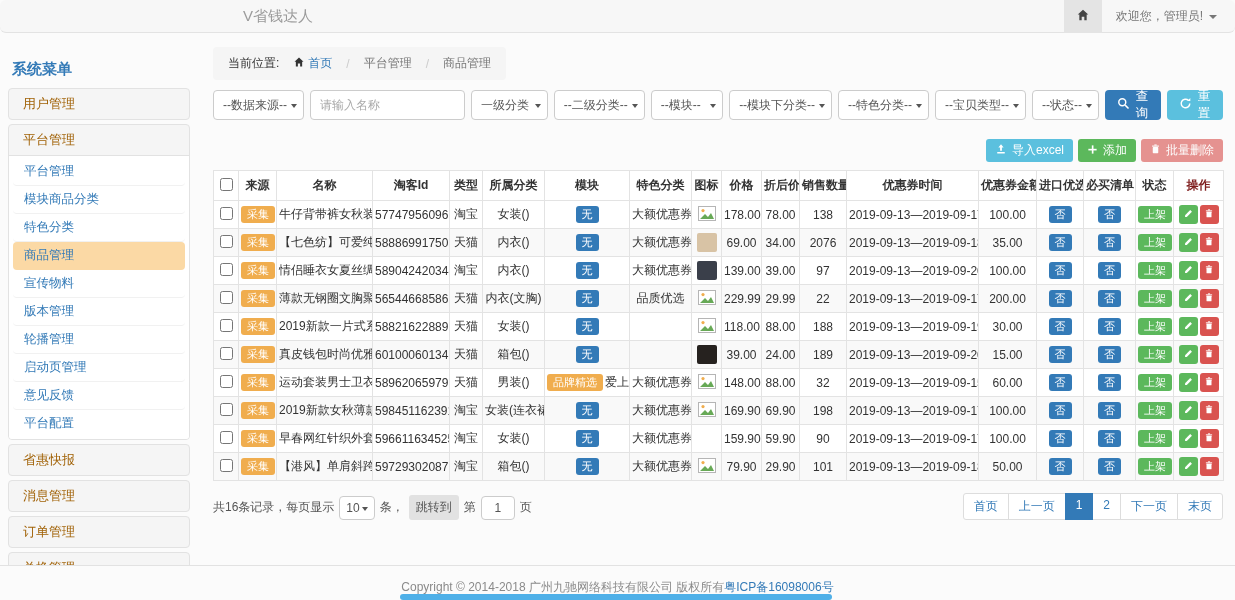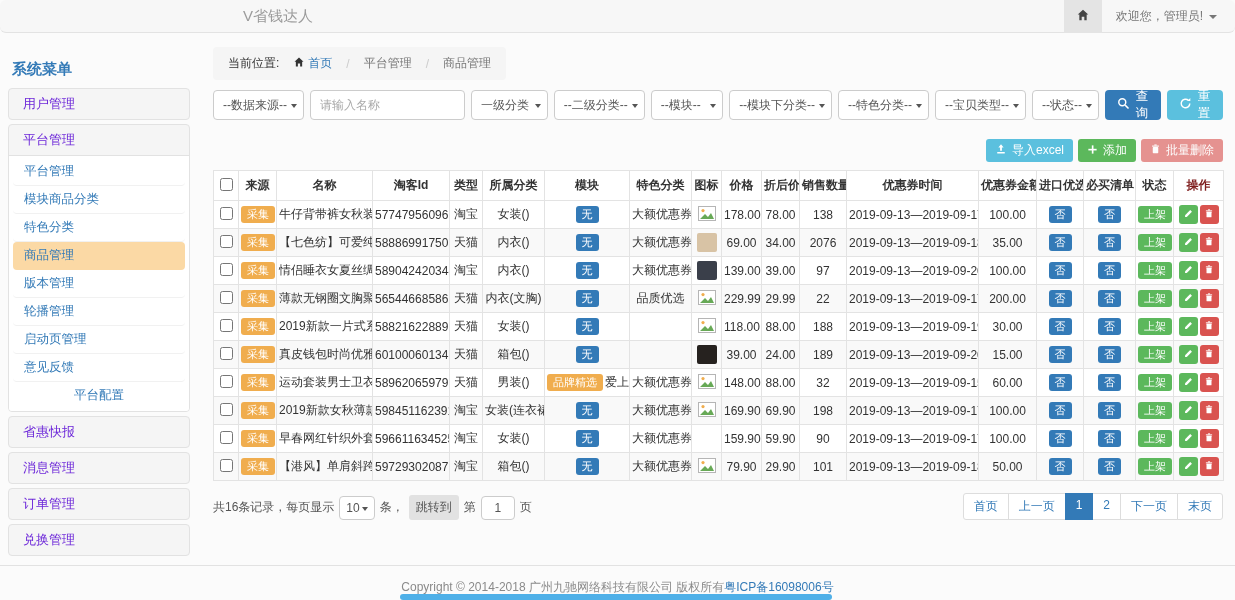--- a/index.html
+++ b/index.html
@@ -12,24 +12,24 @@
   .topbar { position:absolute; top:0; left:0; right:0; height:33px; background:#f7f7f7; border-bottom:1px solid #e3e3e3; z-index:4;border-radius:6px; }
   .app-title { position:absolute; left:243px; top:7px; font-size:15px; color:#9b9b9b; }
   .top-right { position:absolute; right:0; top:0; height:33px; display:flex; align-items:center;text-align:center; }
   .home-box { width:38px; height:33px; background:#e4e4e4; display:flex; align-items:center; justify-content:center; cursor:pointer; }
   .welcome { padding:0 18px 0 14px; font-size:12px; color:#777; display:flex; align-items:center; gap:6px; cursor:pointer; }
   .caret-down { width:0; height:0; border-left:4px solid transparent; border-right:4px solid transparent; border-top:4px solid #777; display:inline-block; }
   
   .sidebar { position:absolute; left:8px; top:47px; width:182px; z-index:1; }
   .menu-title { color:#337ab7; font-weight:bold; font-size:15px; padding:13px 6px 9px 4px; }
   .panel { border:1px solid #e2e2e2; border-radius:4px; background:#f5f5f5; margin-bottom:4px; overflow:hidden; }
-  .panel-head { padding:6px 14px; font-size:13px; color:#6d28d9; cursor:pointer; }
+  .panel-head { padding:6px 14px; font-size:13px; color:#a16207; cursor:pointer; }
   .subs { background:#fff; border-top:1px solid #e2e2e2; padding:2px 4px; }
   .sub { padding:5px 11px; font-size:12.5px; color:#337ab7; border-bottom:1px solid #f1f1f1; border-radius:4px; margin:0; cursor:pointer; white-space:nowrap; overflow:hidden; }
-  .sub:last-child { border-bottom:none;text-align:center; }
+  .sub:last-child { border-bottom:none; }
   .sub.active { background:#fbd9a5; border-bottom-color:transparent; }
   
   .main { position:absolute; left:213px; top:47px; width:1010px; z-index:2; }
   .breadcrumb { display:inline-flex; gap:14px; background:#f5f5f5; border-radius:4px; padding:8px 15px; font-size:12px; color:#333; align-items:center; }
   .crumb-home { color:#337ab7; cursor:pointer; display:inline-flex; align-items:center; gap:3px; }
   .crumb-sep { color:#ccc; }
   .crumb-item { color:#777; cursor:pointer; }
   .filters { margin-top:10px; display:flex; gap:6px; align-items:center; }
   .sel { position:relative; height:30px; border:1px solid #ccc; border-radius:4px; background:#fff; font-size:12px; color:#555; display:flex; align-items:center; padding:0 16px 0 9px; cursor:pointer; white-space:nowrap; }
   .sel .sel-caret { position:absolute; right:6px; top:13px; width:0; height:0; border-left:3.5px solid transparent; border-right:3.5px solid transparent; border-top:4px solid #555; }
@@ -104,20 +104,21 @@
       <div class="panel">
     <div class="panel-head">用户管理</div>
       </div>
       <div class="panel">
     <div class="panel-head">平台管理</div>
         <div class="subs">
           <div class="sub">平台管理</div>
           <div class="sub">模块商品分类</div>
           <div class="sub">特色分类</div>
           <div class="sub active">商品管理</div>
+          <div class="sub">宣传物料</div>
           <div class="sub">版本管理</div>
           <div class="sub">轮播管理</div>
           <div class="sub">启动页管理</div>
           <div class="sub">意见反馈</div>
           <div class="sub">平台配置</div>
         </div>
       </div>
       <div class="panel">
     <div class="panel-head">省惠快报</div>
       </div>

